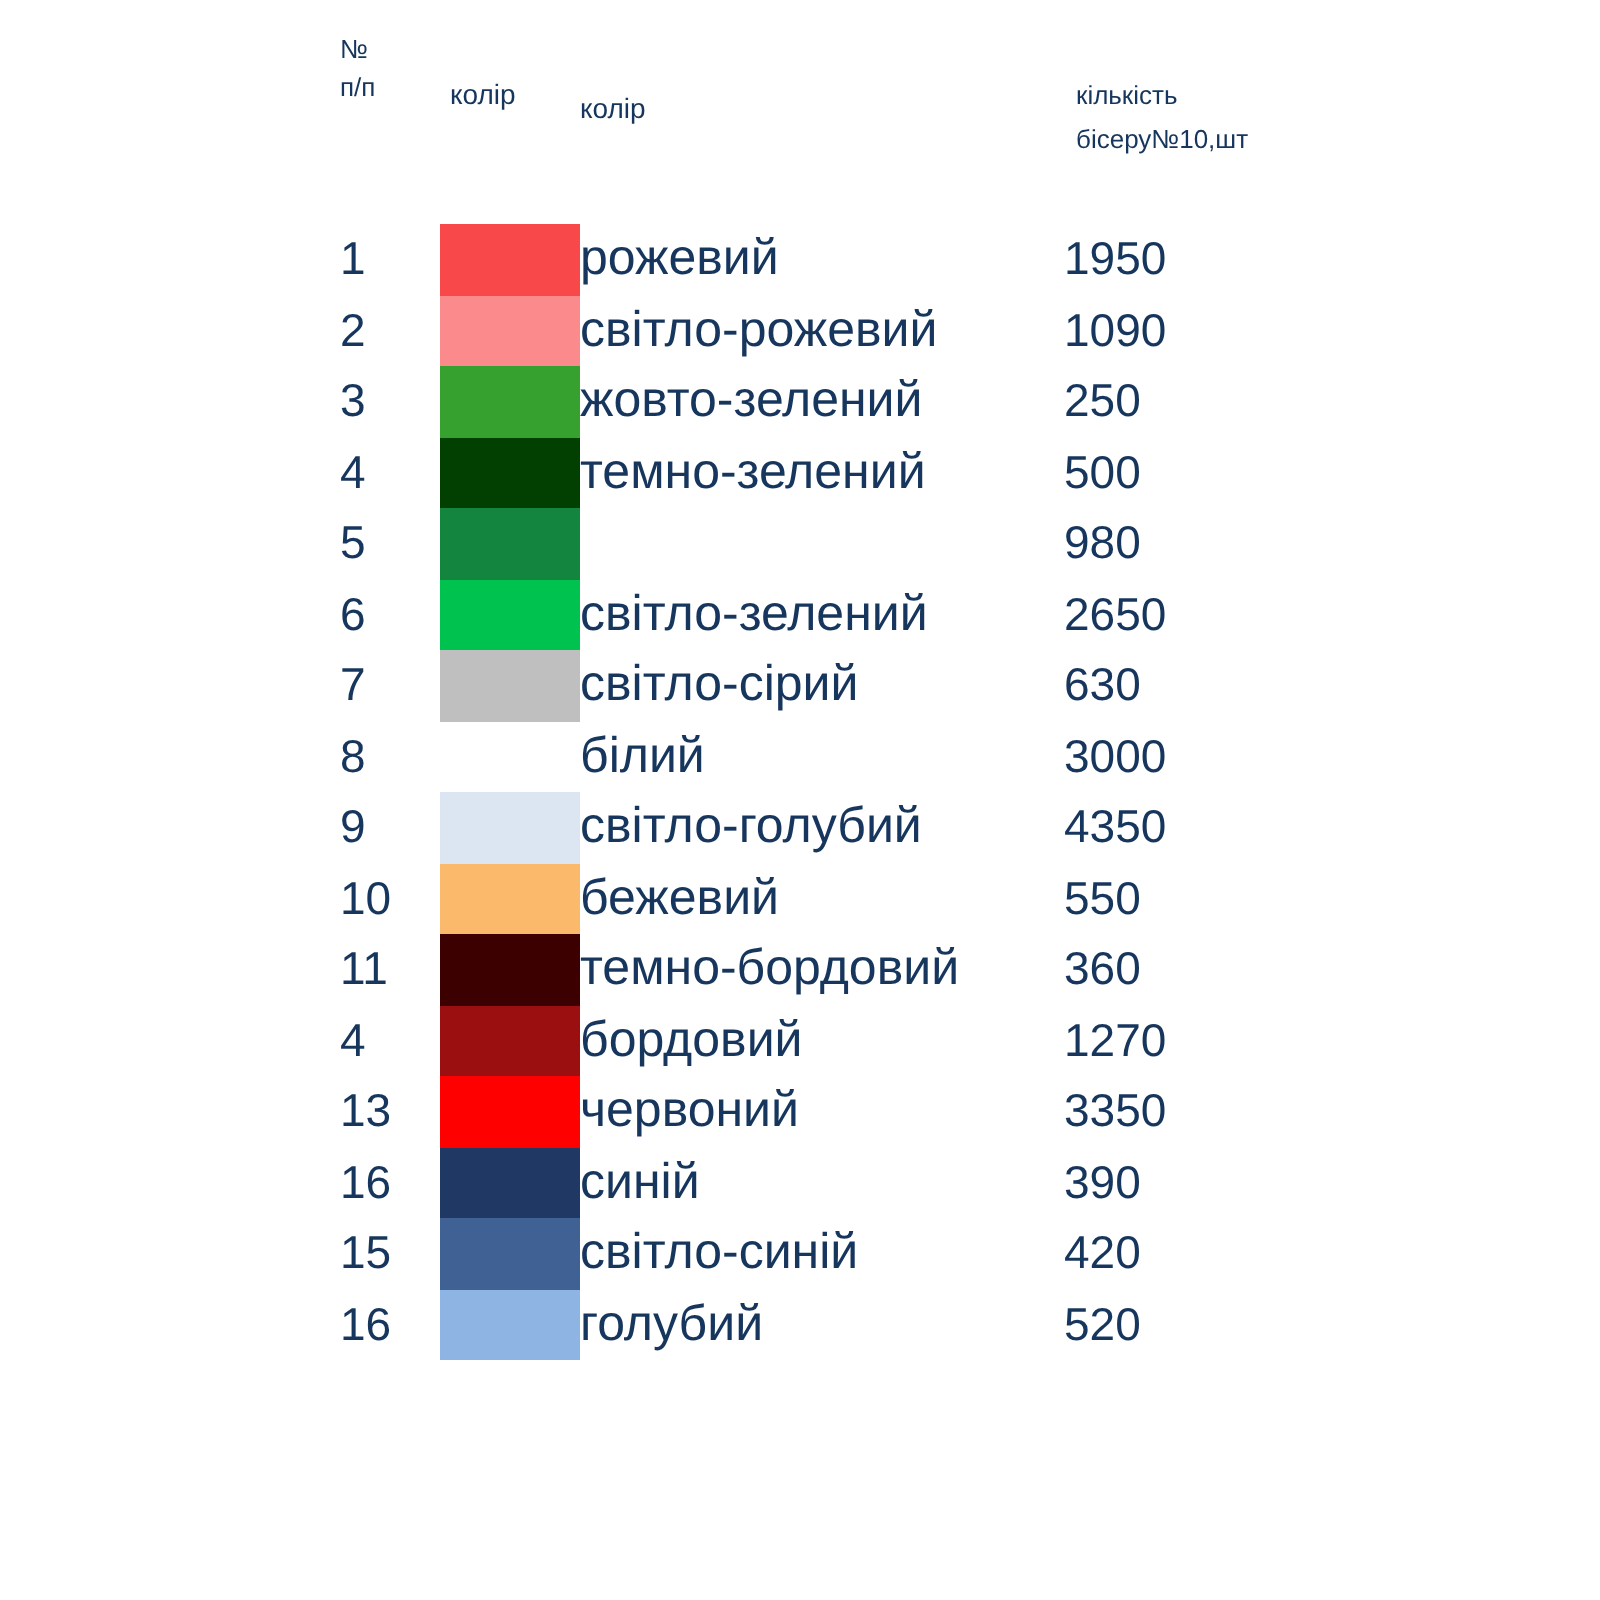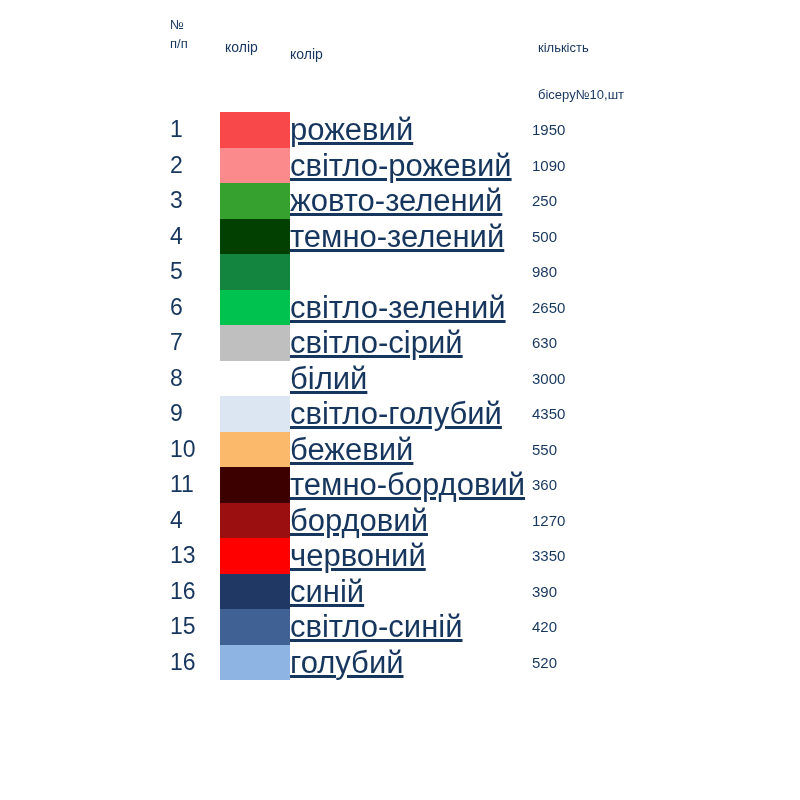--- a/index.html
+++ b/index.html
@@ -57,21 +57,21 @@
     position: absolute;
     left: 368px;
     top: 28px;
     width: 200px;
     font-size: 13px;
     line-height: 19px;
     color: #17365d;
   }
   .hdr-col-qty .line2 {
     display: block;
-    margin-top: 28px;
+    margin-top: 3px;
   }
 
   .rows {
     position: absolute;
     top: 112px;
     left: 170px;
     width: 600px;
   }
   .row {
     position: relative;
@@ -97,32 +97,31 @@
   .cell-swatch .sw {
     display: block;
     width: 70px;
     height: 35.5px;
   }
   .cell-name {
     position: absolute;
     left: 120px;
     top: 0px;
     width: 230px;
-    font-size: 31px;
+    font-size: 25px;
     line-height: 35px;
     color: #17365d;
     white-space: nowrap;
-    text-decoration: underline;
   }
   .cell-qty {
     position: absolute;
     left: 362px;
     top: 0px;
     width: 160px;
-    font-size: 15px;
+    font-size: 23px;
     line-height: 35px;
     color: #17365d;
   }
 </style>
 </head>
 <body>
 
 <div class="sheet">
 
   <div class="header">

